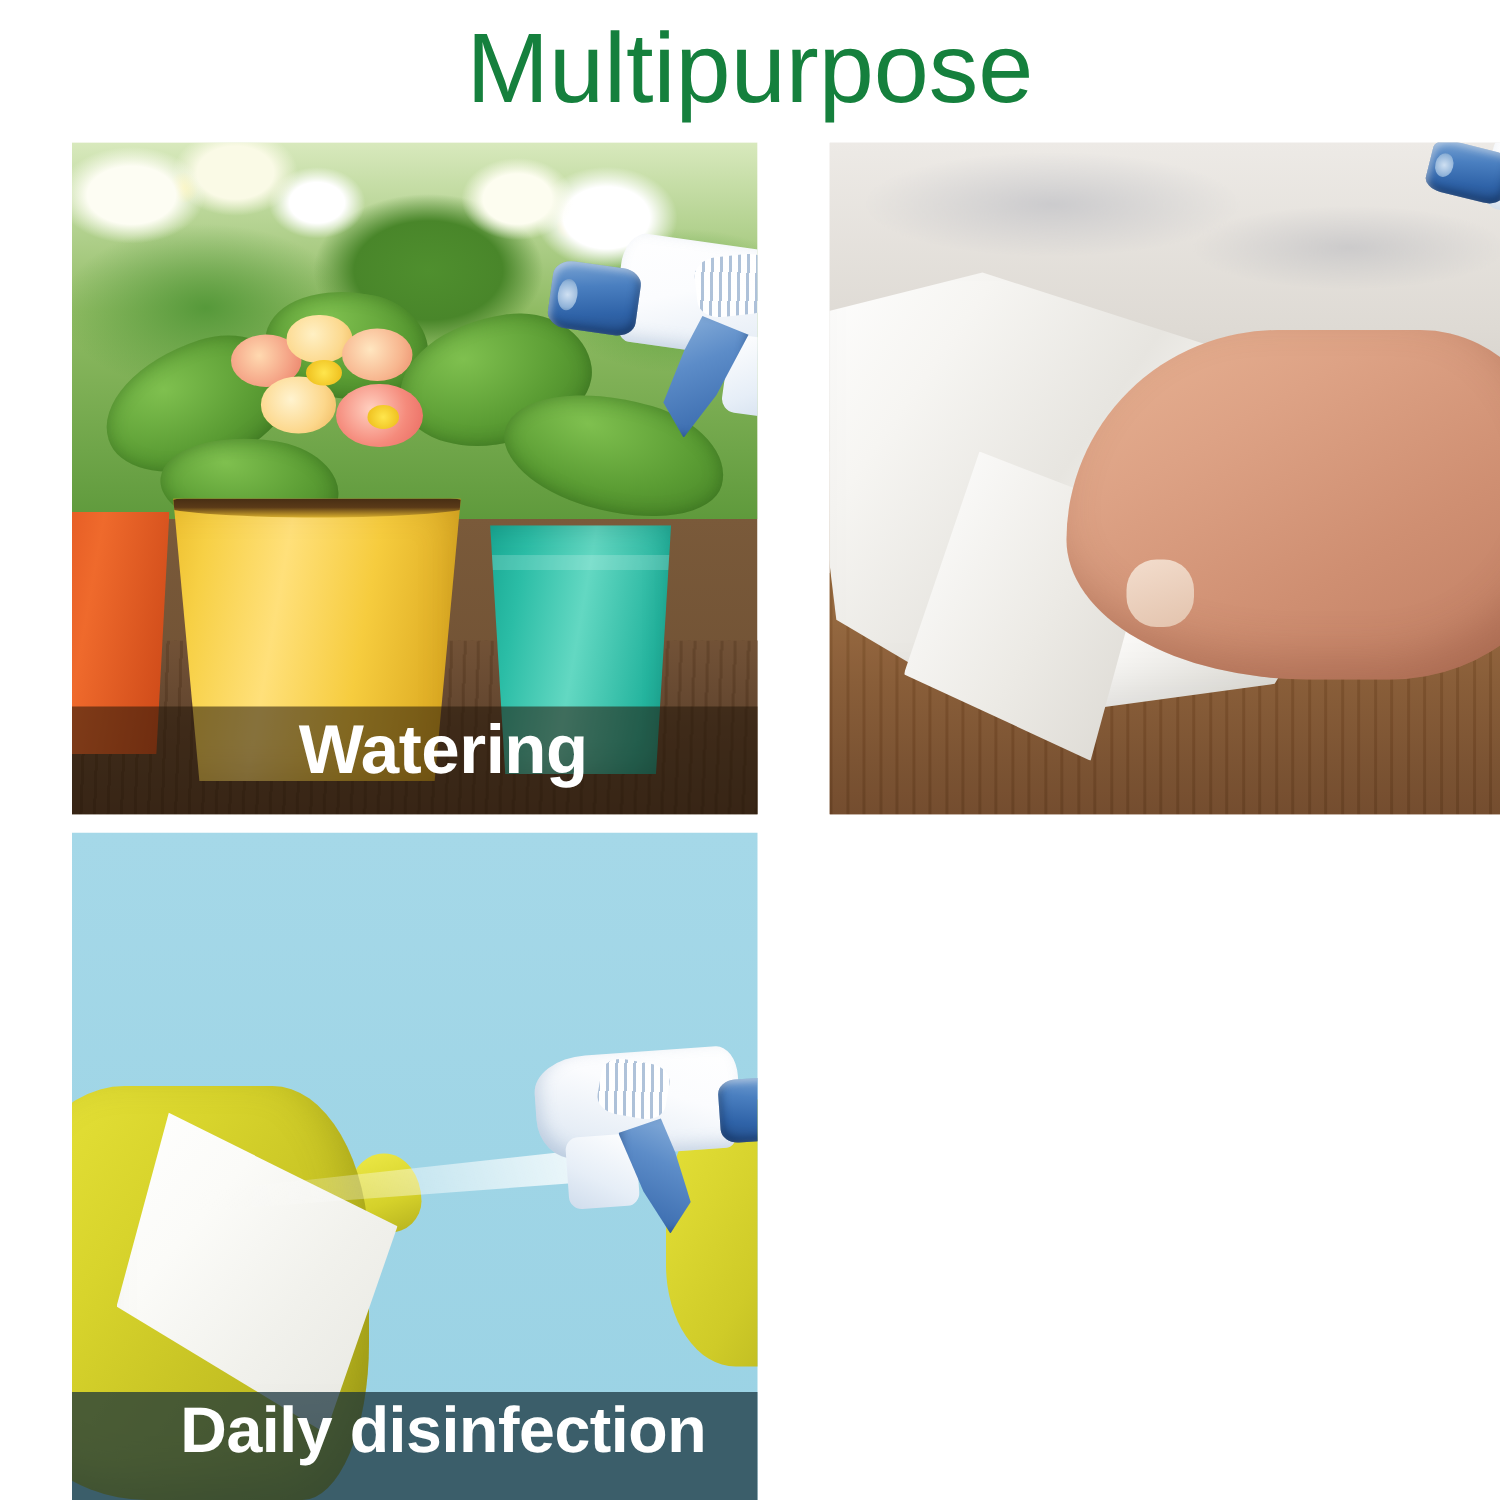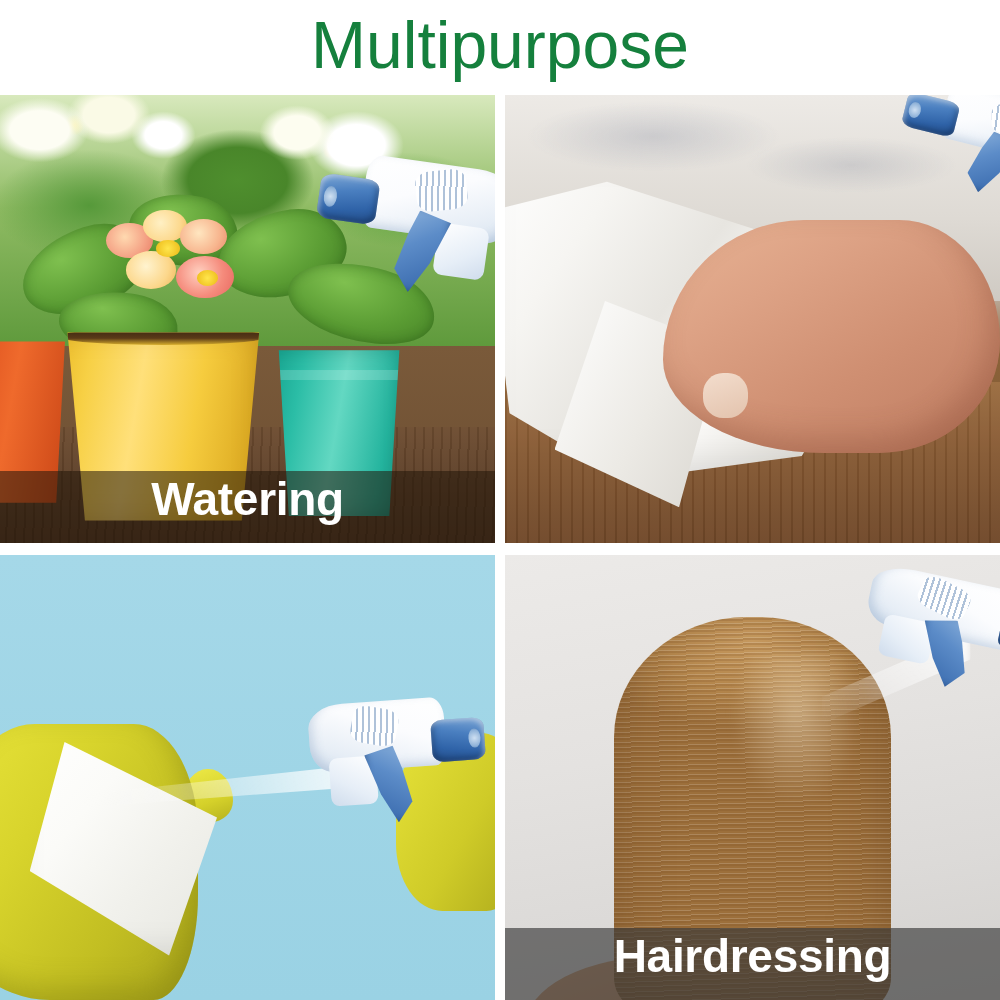--- a/index.html
+++ b/index.html
@@ -67,20 +67,21 @@
   .cell.c-tl { padding: 0 10px 0 0; }
   .cell.c-tr { padding: 0 0 0 0; }
   .cell.c-bl { padding: 12px 10px 0 0; }
   .cell.c-br { padding: 12px 0 0 0; }
 
   .photo {
     position: relative;
     width: 100%;
     height: 100%;
     overflow: hidden;
+    margin-left: 48px;
   }
 
   
   .caption-band {
     position: absolute;
     left: 0; right: 0; bottom: 0;
     height: 72px;
     display: flex;
     align-items: flex-start;
     justify-content: center;
@@ -505,39 +506,21 @@
         <div class="p3-spray-jet"></div>
 
         <div class="sprayer" id="sprayer-disinfection">
           <div class="body"></div>
           <div class="ridges"></div>
           <div class="collar"></div>
           <div class="trigger"></div>
           <div class="nozzle"></div>
         </div>
 
-      </div>
-    </div>
-
-    <div class="cell c-br">
-      <div class="photo">
-        <div class="p4-bg"></div>
-        <div class="p4-shoulder"></div>
-        <div class="p4-hair"></div>
-        <div class="p4-hair-sheen"></div>
-        <div class="p4-spray-jet"></div>
-
-        <div class="sprayer" id="sprayer-hairdressing">
-          <div class="body"></div>
-          <div class="ridges"></div>
-          <div class="collar"></div>
-          <div class="trigger"></div>
-          <div class="nozzle"></div>
-        </div>
-
-        <div class="caption-band band-hairdressing">
-          <span class="caption-text">Hairdressing</span>
+        <div class="caption-band band-disinfection">
+          <span class="caption-text small">Daily disinfection</span>
         </div>
       </div>
     </div>
 
+
   </div>
 </div>
 
 </body></html>

